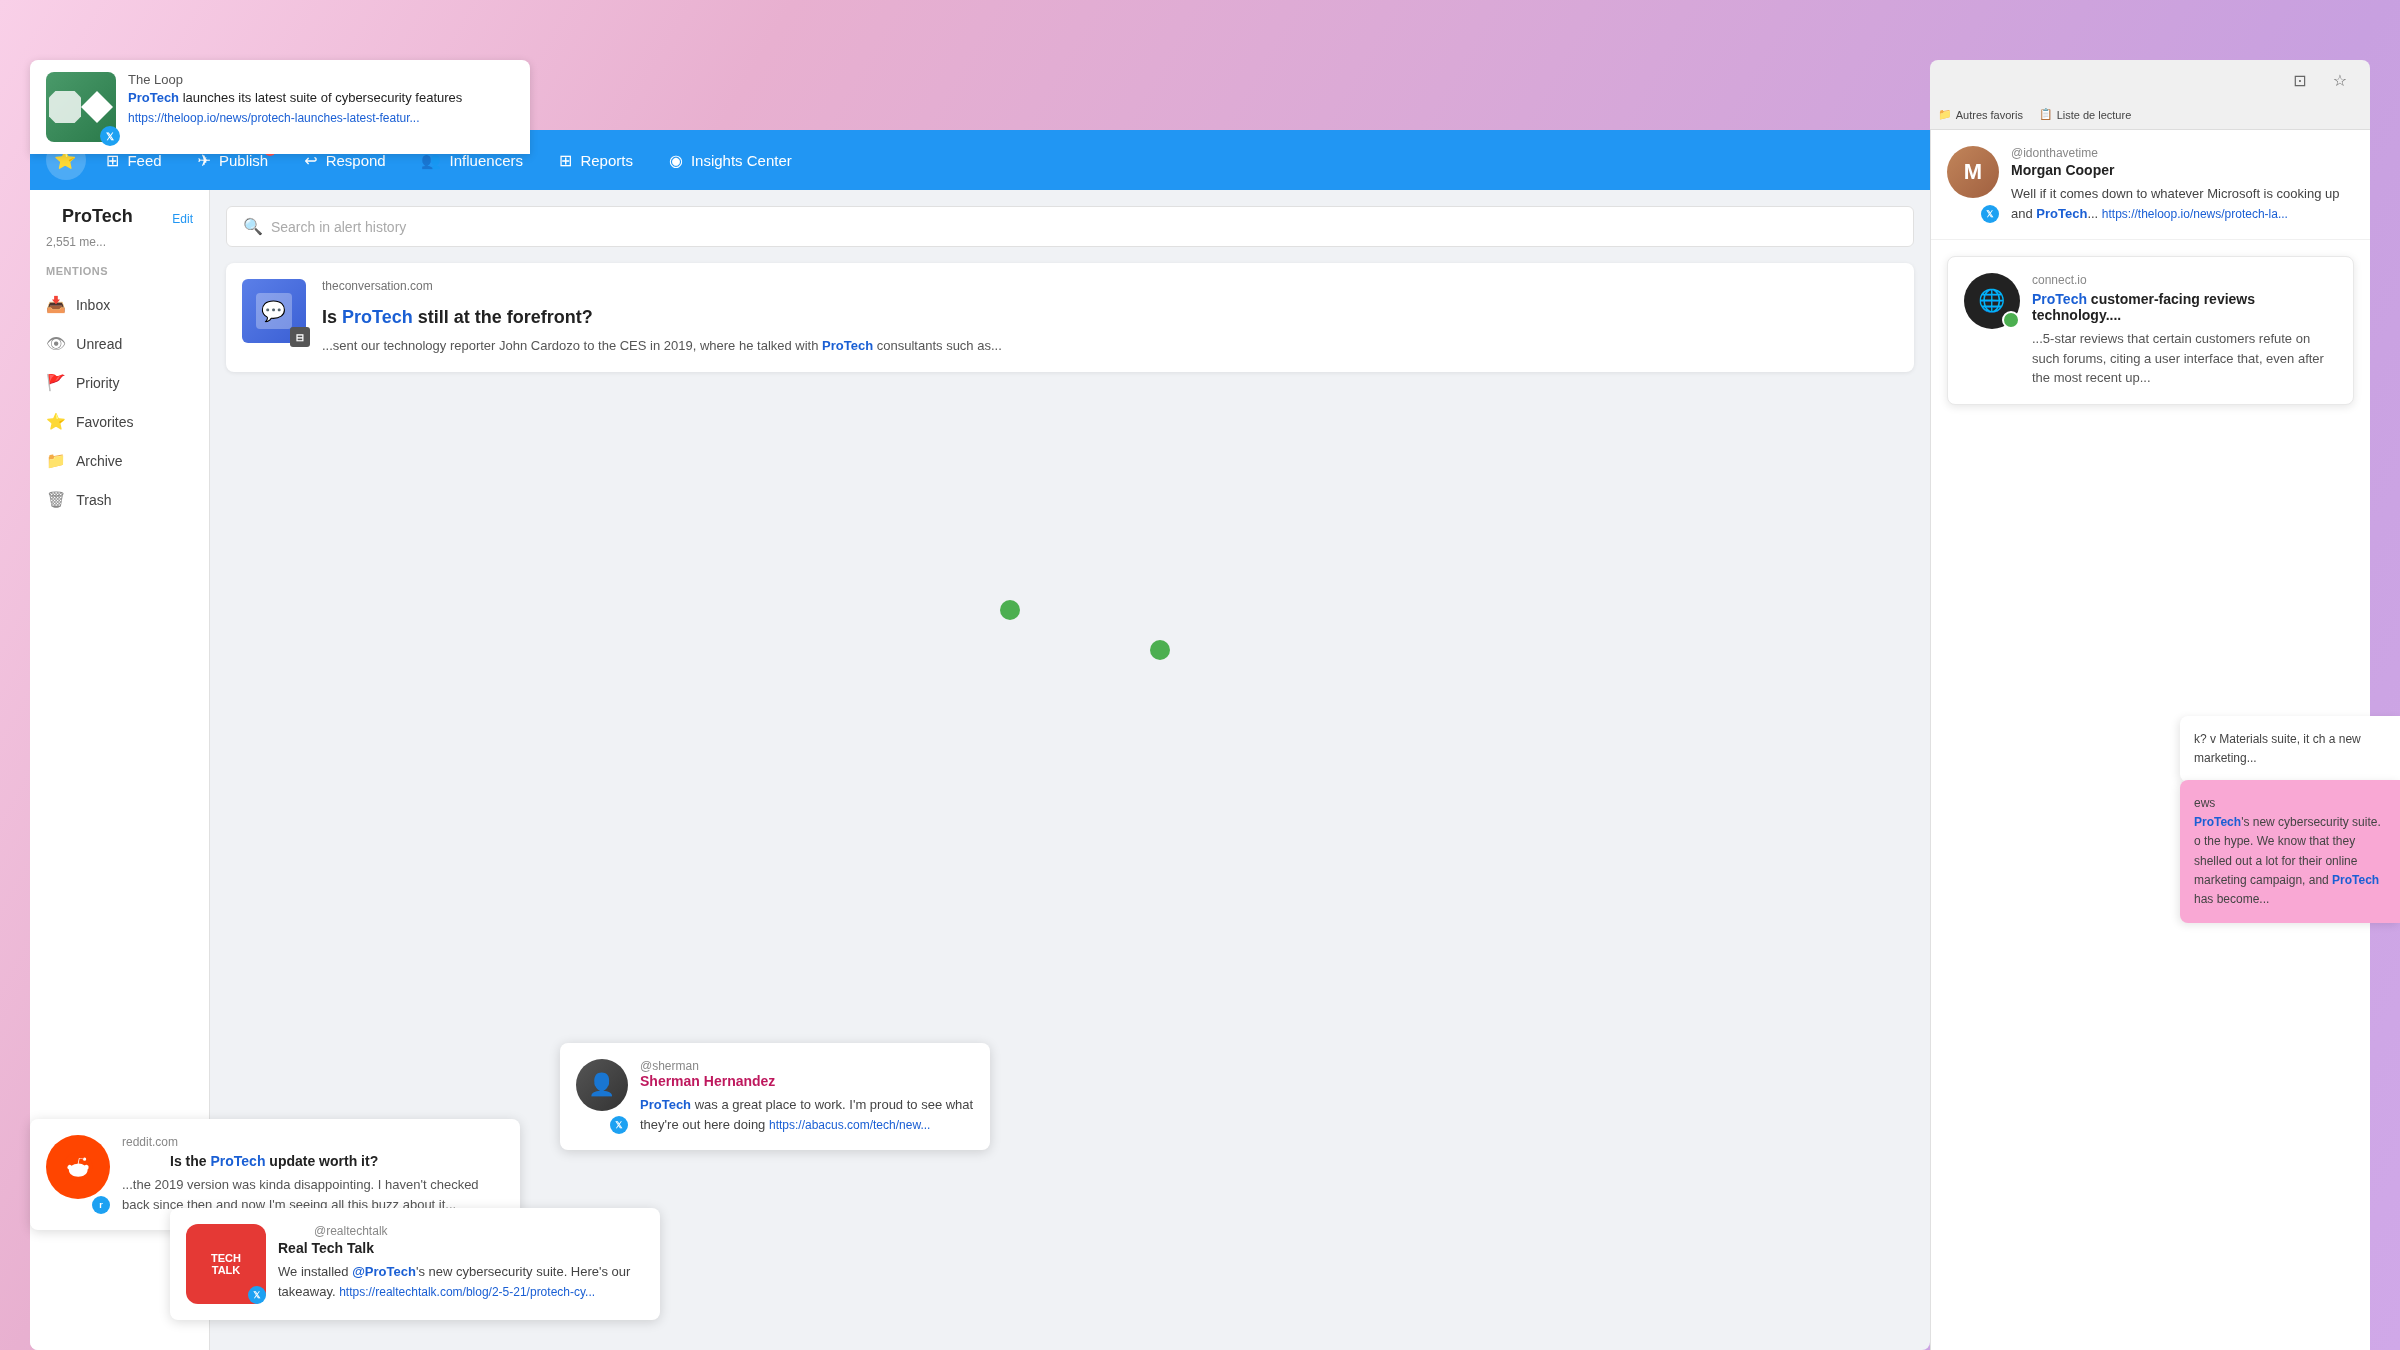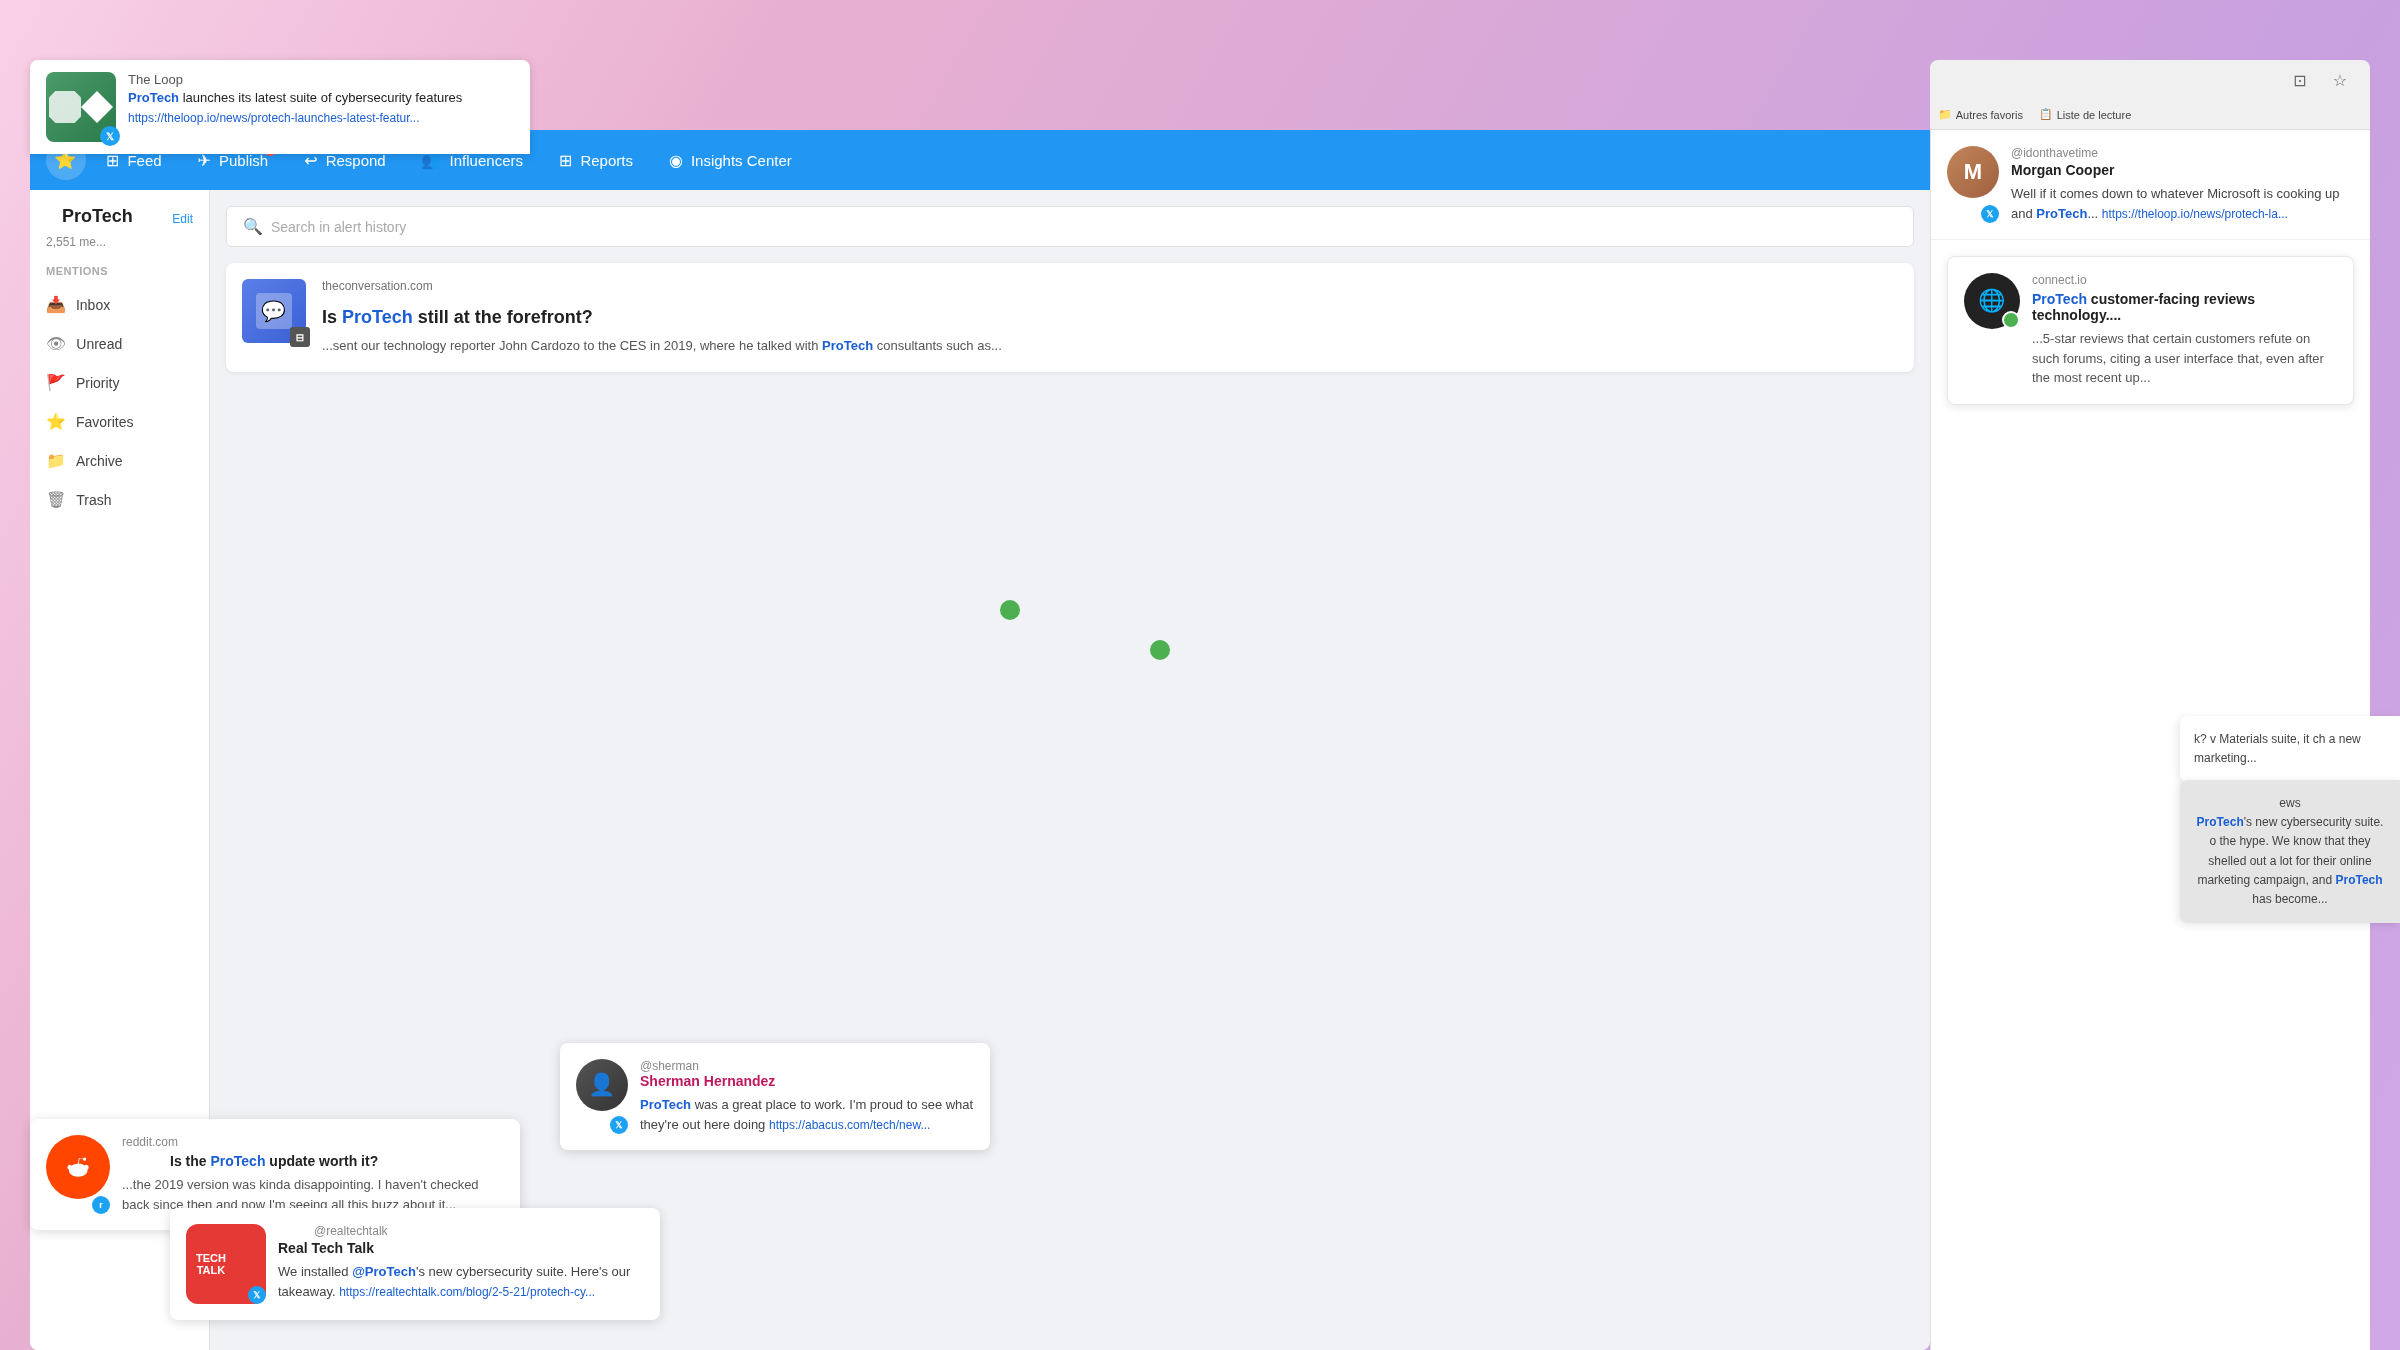--- a/index.html
+++ b/index.html
@@ -370,28 +370,28 @@
     }
 
     
     .tech-talk-logo {
       width: 80px;
       height: 80px;
       background: #e53935;
       border-radius: 12px;
       display: flex;
       align-items: center;
+      justify-content: center;
       font-size: 9px;
       font-weight: 900;
       color: white;
       text-align: center;
       line-height: 1.2;
       position: relative;
       flex-shrink: 0;
-      padding-left: 10px;
     }
 
     
     .reddit-logo {
       width: 64px;
       height: 64px;
       background: #ff4500;
       border-radius: 50%;
       display: flex;
       align-items: center;
@@ -642,15 +642,15 @@
       We installed <span class="highlight">@ProTech</span>'s new cybersecurity suite. Here's our takeaway. <span class="link-text">https://realtechtalk.com/blog/2-5-21/protech-cy...</span>
     </div>
   </div>
 </div>
 
 <div style="position:absolute;top:716px;right:0;width:220px;background:white;border-radius:8px 0 0 8px;padding:14px;box-shadow:-2px 2px 8px rgba(0,0,0,0.1);font-size:12px;color:#444;line-height:1.6;z-index:3;">
   <span>k?
 v Materials suite, it
 ch a new marketing...</span>
 </div>
-<div style="position:absolute;top:780px;right:0;width:220px;background:#e5e5e5;border-radius:8px 0 0 8px;padding:14px;box-shadow:-2px 2px 8px rgba(0,0,0,0.1);font-size:12px;color:#444;line-height:1.6;z-index:3;text-align:center;">
+<div style="position:absolute;top:780px;right:0;width:220px;background:#f9a8d4;border-radius:8px 0 0 8px;padding:14px;box-shadow:-2px 2px 8px rgba(0,0,0,0.1);font-size:12px;color:#444;line-height:1.6;z-index:3;">
   <span>ews<br><span class="highlight">ProTech</span>'s new cybersecurity suite.<br>o the hype. We know that they shelled out a lot for their online marketing campaign, and <span class="highlight">ProTech</span> has become...</span>
 </div>
 
 </body></html>

